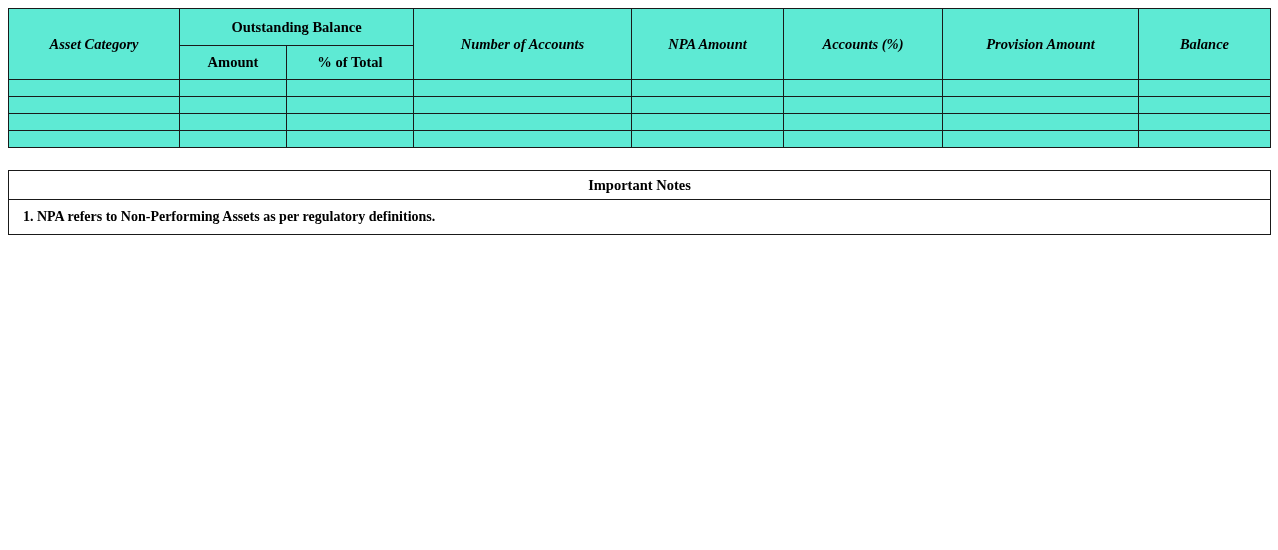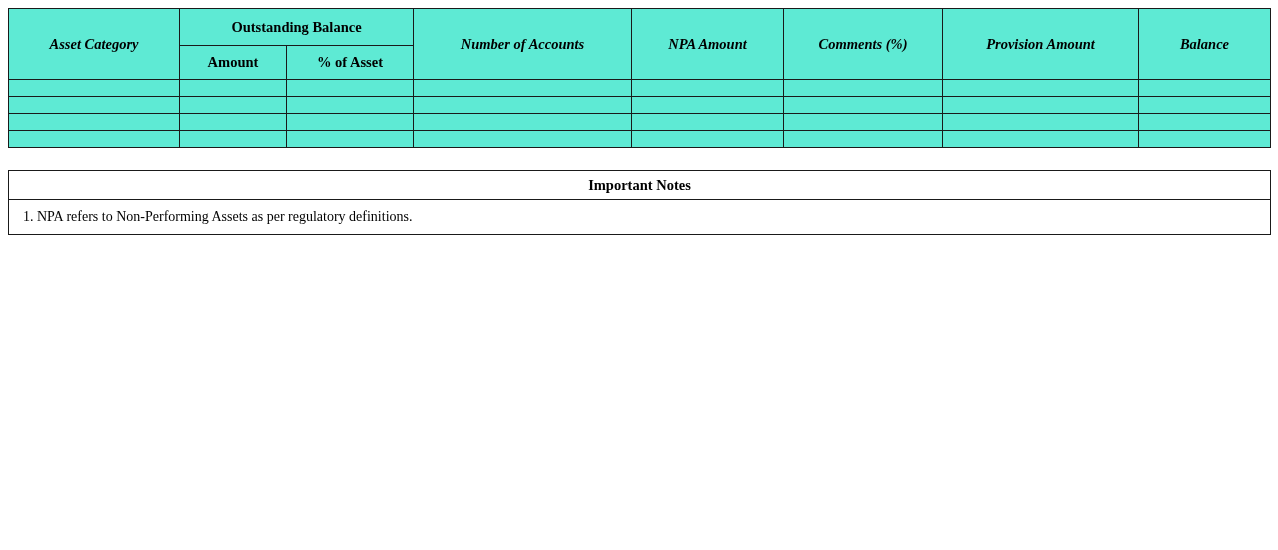--- a/index.html
+++ b/index.html
@@ -93,21 +93,21 @@
   table.notes th.notes-title {
     height: 28px;
     font-weight: bold;
     font-size: 14.5px;
     text-align: center;
     padding: 0;
   }
 
   table.notes td.note-row {
     height: 34px;
-    font-weight: normal;
+    font-weight: bold;
     font-size: 14px;
     text-align: left;
     padding: 0 0 0 14px;
     line-height: 1.2;
   }
 </style>
 </head>
 <body>
 
 <div class="page">
@@ -123,27 +123,27 @@
         <col class="c-prov-pct">
         <col class="c-prov-amt">
         <col class="c-comments">
       </colgroup>
       <thead>
         <tr>
           <th class="h-tall" rowspan="2">Asset Category</th>
           <th class="h-top" colspan="2">Outstanding Balance</th>
           <th class="h-tall" rowspan="2">Number of Accounts</th>
           <th class="h-tall" rowspan="2">NPA Amount</th>
-          <th class="h-tall" rowspan="2">Comments (%)</th>
+          <th class="h-tall" rowspan="2">Accounts (%)</th>
           <th class="h-tall" rowspan="2">Provision Amount</th>
           <th class="h-tall" rowspan="2">Balance</th>
         </tr>
         <tr>
           <th class="h-sub">Amount</th>
-          <th class="h-sub">% of Asset</th>
+          <th class="h-sub">% of Total</th>
         </tr>
       </thead>
       <tbody>
         <tr>
           <td class="data-cell"></td>
           <td class="data-cell"></td>
           <td class="data-cell"></td>
           <td class="data-cell"></td>
           <td class="data-cell"></td>
           <td class="data-cell"></td>

